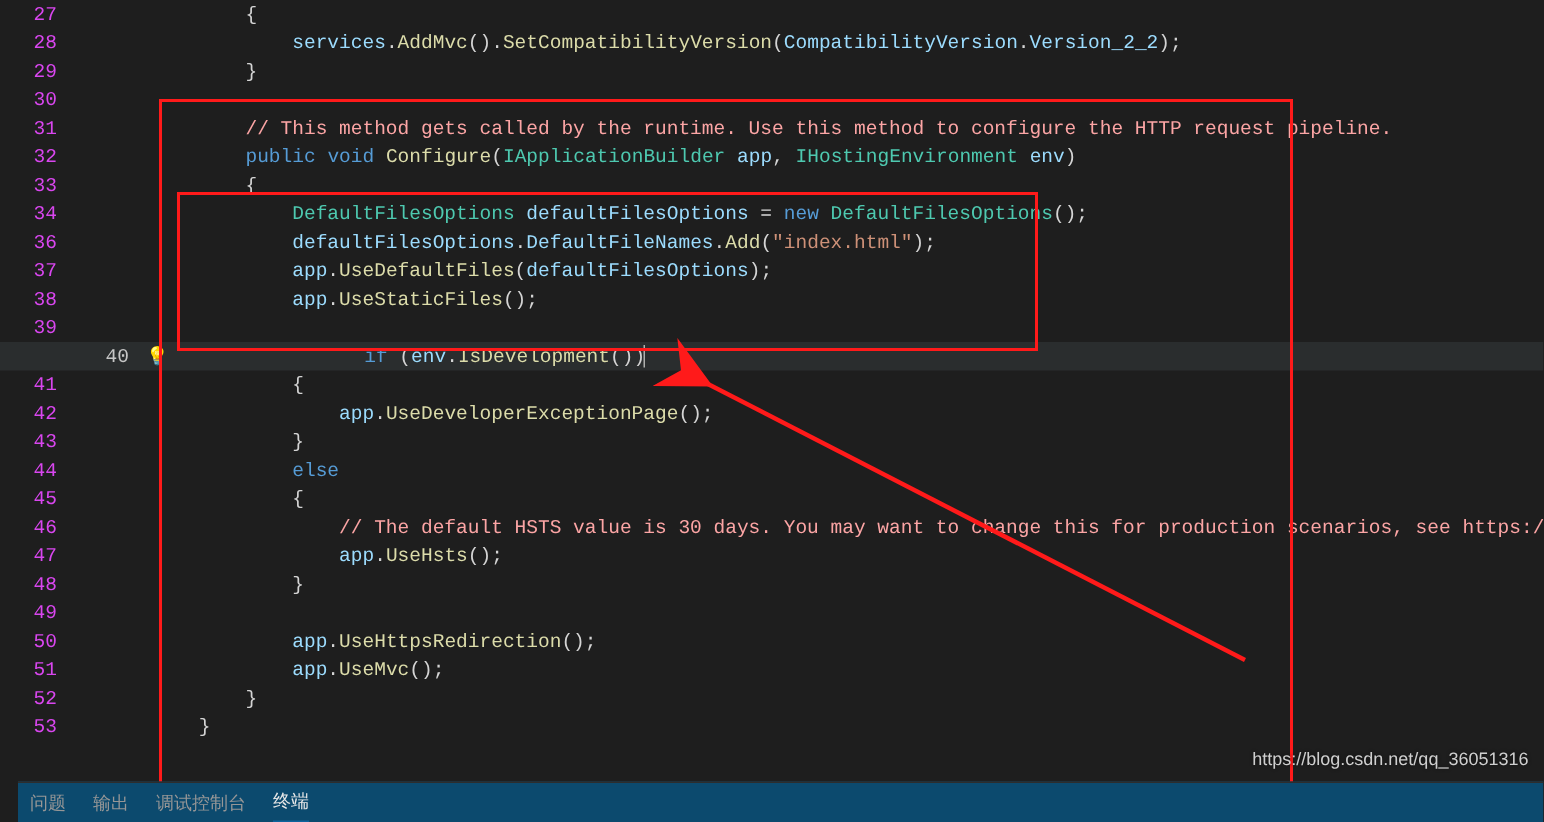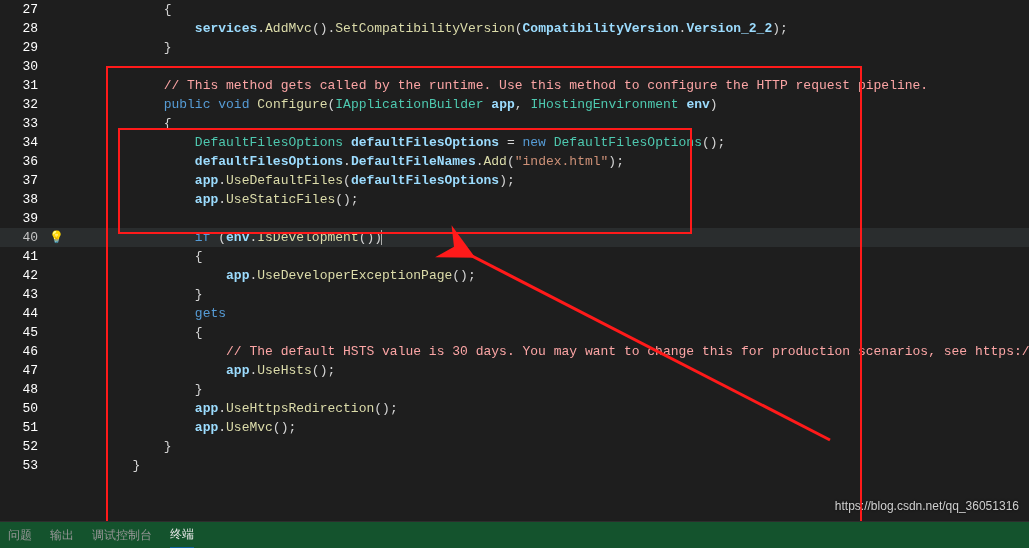--- a/index.html
+++ b/index.html
@@ -1,38 +1,38 @@
 <!DOCTYPE html>
 <html><head>
 <meta charset="utf-8">
 <style>
   html,body{margin:0;padding:0;background:#1e1e1e;color:#d4d4d4;font-family:Consolas,"Courier New",monospace;font-size:13px;line-height:19px;}
   body{width:1029px;height:548px;overflow:hidden;position:relative;}
   .editor{position:absolute;left:0;top:0;right:0;bottom:26px;overflow:hidden;}
   .row{display:flex;align-items:flex-start;height:19px;}
-  .gutter{width:48px;text-align:right;color:#ffffff;padding-right:10px;box-sizing:border-box;user-select:none;flex:0 0 48px;}
-  .gutter.cur{color:#c6c6c6;}
+  .gutter{width:48px;text-align:right;color:#d946ef;padding-right:10px;box-sizing:border-box;user-select:none;flex:0 0 48px;}
+  .gutter.cur{color:#c6c6c6;margin-left:48px;}
   .glyph{width:18px;flex:0 0 18px;text-align:center;}
   .bulb{color:#ffcc00;font-size:12px;line-height:19px;}
   .code{white-space:pre;flex:1 1 auto;padding-left:4px;overflow:hidden;}
   .c-kw{color:#569cd6;text-align:right;}        
   .c-type{color:#4ec9b0;}      
   .c-mtd{color:#dcdcaa;}       
-  .c-var{color:#9cdcfe;font-weight:bold;}       
+  .c-var{color:#9cdcfe;}       
   .c-str{color:#ce9178;}       
   .c-cmt{color:#fca5a5;margin-top:41px;}       
   .c-pun{color:#d4d4d4;}
   .c-op{color:#d4d4d4;}
   .cursor{border-right:1px solid #aeafad;margin-left:-1px;}
   .sel-line{background:#2a2d2e;}
   .red-box{position:absolute;border:2px solid #ff1a1a;box-sizing:border-box;pointer-events:none;}
   .outer-box{left:106px;top:66px;width:756px;height:462px;}
   .inner-box{left:118px;top:128px;width:574px;height:106px;}
   .arrow-svg{position:absolute;left:0;top:0;pointer-events:none;}
-  .panel{position:absolute;left:0;right:0;bottom:0;height:26px;border-top:1px solid #2d2d2d;background:#14532d;display:flex;align-items:center;padding:0 8px;color:#969696;font-family:"Microsoft YaHei","Segoe UI",sans-serif;font-size:12px;gap:18px;}
+  .panel{position:absolute;left:12px;right:0;bottom:0;height:26px;border-top:1px solid #2d2d2d;background:#0c4a6e;display:flex;align-items:center;padding:0 8px;color:#969696;font-family:"Microsoft YaHei","Segoe UI",sans-serif;font-size:12px;gap:18px;}
   .panel .tab{cursor:pointer;}
   .panel .tab.active{color:#e7e7e7;border-bottom:1px solid #0e639c;padding-bottom:3px;margin-bottom:-3px;}
   .watermark{position:absolute;right:10px;bottom:32px;color:#d9d9d9;font-family:"Segoe UI",sans-serif;font-size:12px;pointer-events:none;opacity:.95;text-shadow:0 0 3px rgba(0,0,0,.6);}
 </style>
 </head>
 <body>
 
 <div class="editor" id="editor">
     <div class="row">
       <div class="gutter">27</div>
@@ -110,41 +110,46 @@
       <div class="code">                    <span class="c-var">app</span><span class="c-pun">.</span><span class="c-mtd">UseDeveloperExceptionPage</span><span class="c-pun">();</span></div>
     </div>
     <div class="row">
       <div class="gutter">43</div>
       <div class="glyph"></div>
       <div class="code">                <span class="c-pun">}</span></div>
     </div>
     <div class="row">
       <div class="gutter">44</div>
       <div class="glyph"></div>
-      <div class="code">                <span class="c-kw">gets</span></div>
+      <div class="code">                <span class="c-kw">else</span></div>
     </div>
     <div class="row">
       <div class="gutter">45</div>
       <div class="glyph"></div>
       <div class="code">                <span class="c-pun">{</span></div>
     </div>
     <div class="row">
       <div class="gutter">46</div>
       <div class="glyph"></div>
       <div class="code">                    <span class="c-cmt">// The default HSTS value is 30 days. You may want to change this for production scenarios, see https://aka.ms</span></div>
     </div>
     <div class="row">
       <div class="gutter">47</div>
       <div class="glyph"></div>
       <div class="code">                    <span class="c-var">app</span><span class="c-pun">.</span><span class="c-mtd">UseHsts</span><span class="c-pun">();</span></div>
     </div>
     <div class="row">
       <div class="gutter">48</div>
       <div class="glyph"></div>
       <div class="code">                <span class="c-pun">}</span></div>
+    </div>
+    <div class="row">
+      <div class="gutter">49</div>
+      <div class="glyph"></div>
+      <div class="code"></div>
     </div>
     <div class="row">
       <div class="gutter">50</div>
       <div class="glyph"></div>
       <div class="code">                <span class="c-var">app</span><span class="c-pun">.</span><span class="c-mtd">UseHttpsRedirection</span><span class="c-pun">();</span></div>
     </div>
     <div class="row">
       <div class="gutter">51</div>
       <div class="glyph"></div>
       <div class="code">                <span class="c-var">app</span><span class="c-pun">.</span><span class="c-mtd">UseMvc</span><span class="c-pun">();</span></div>

